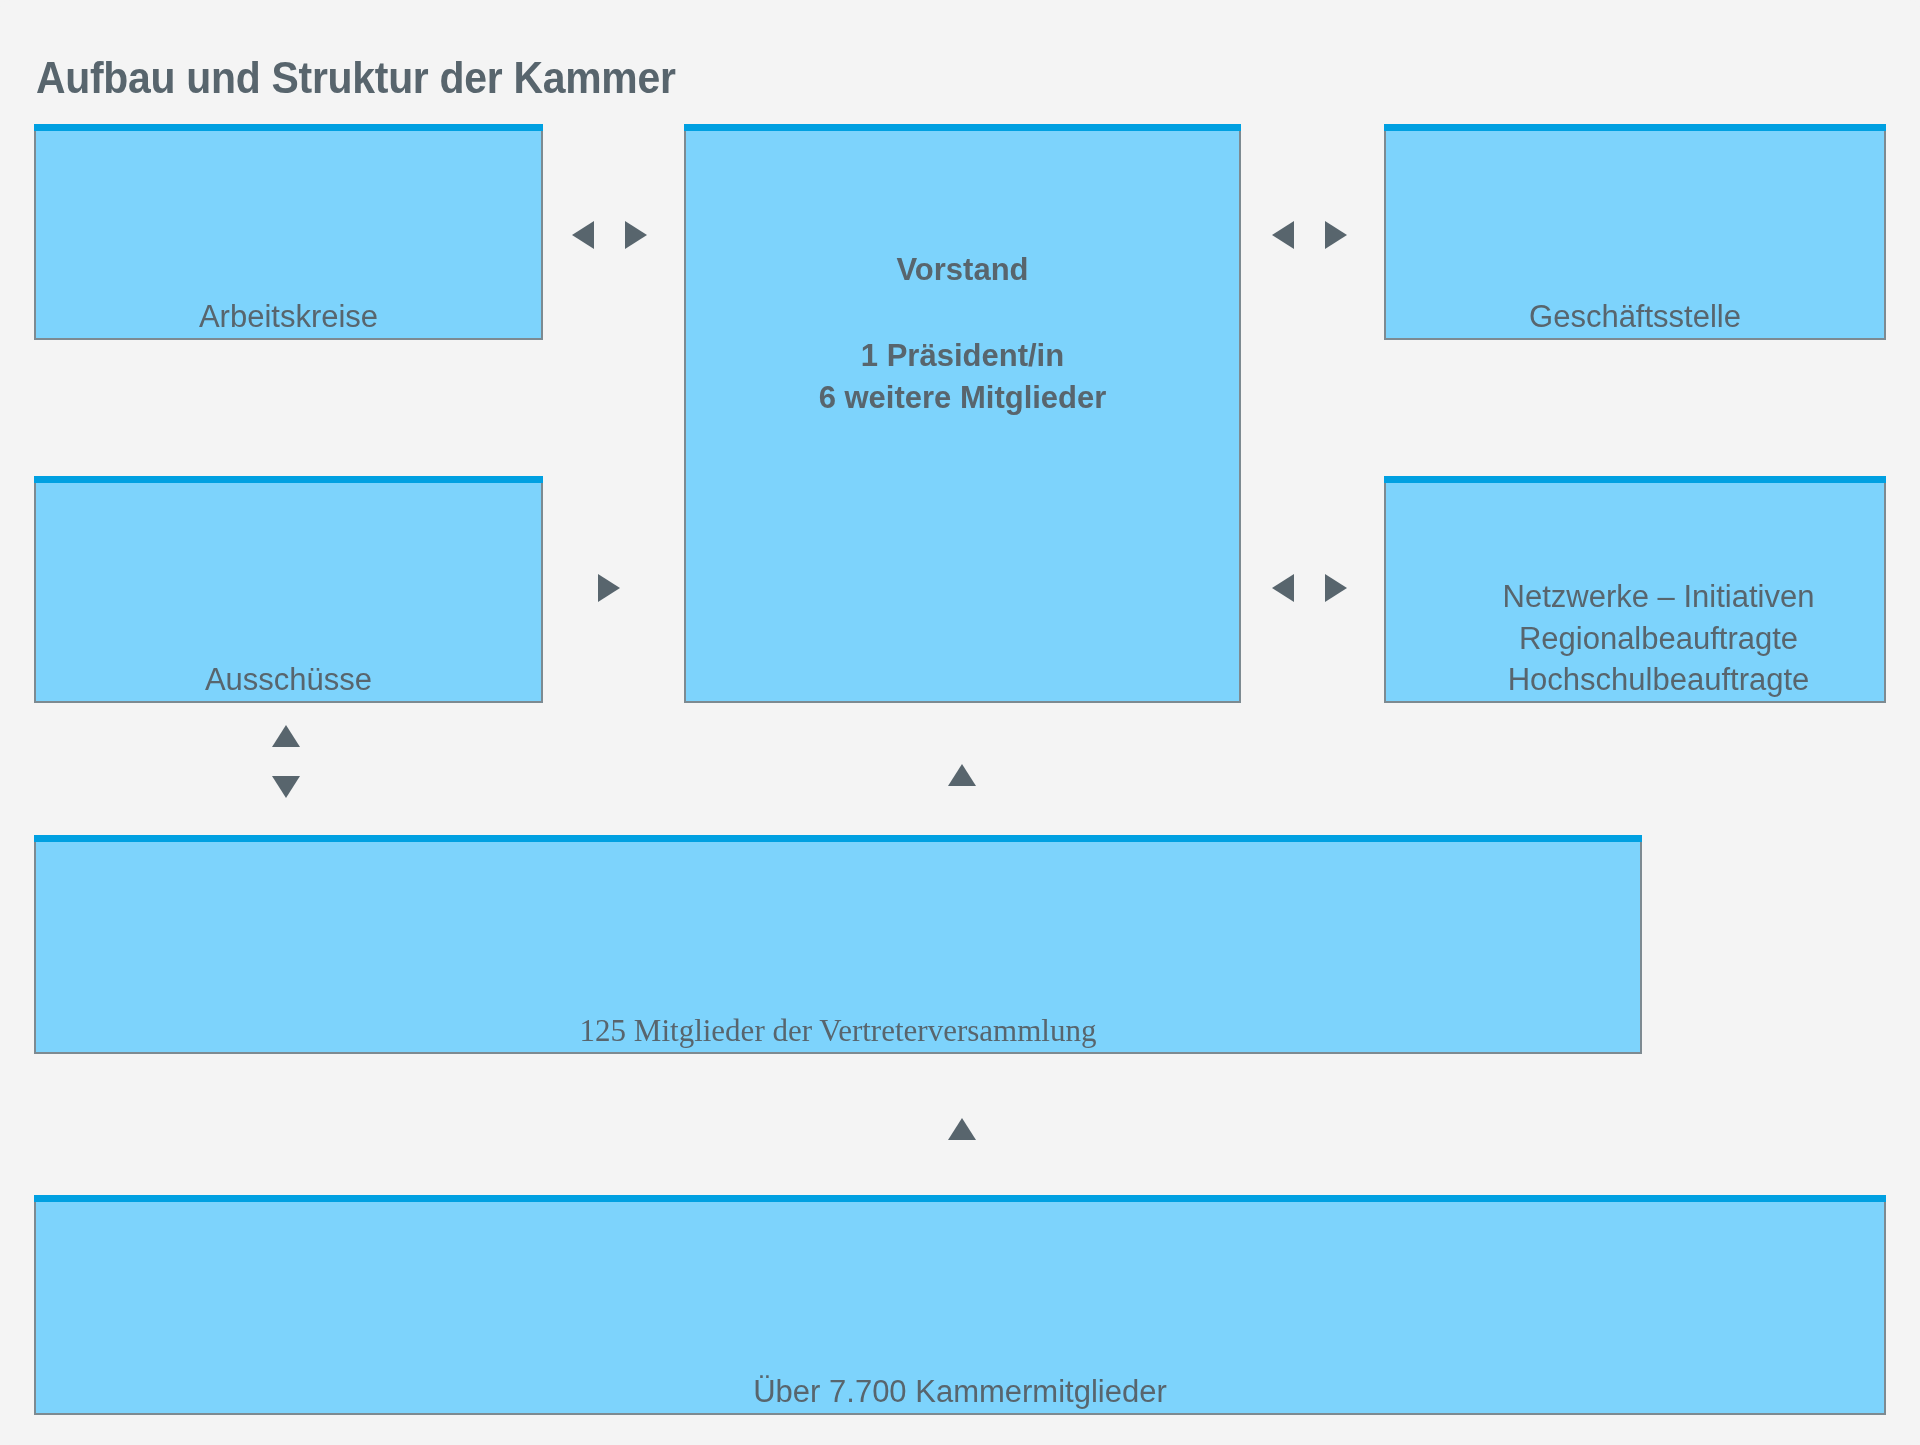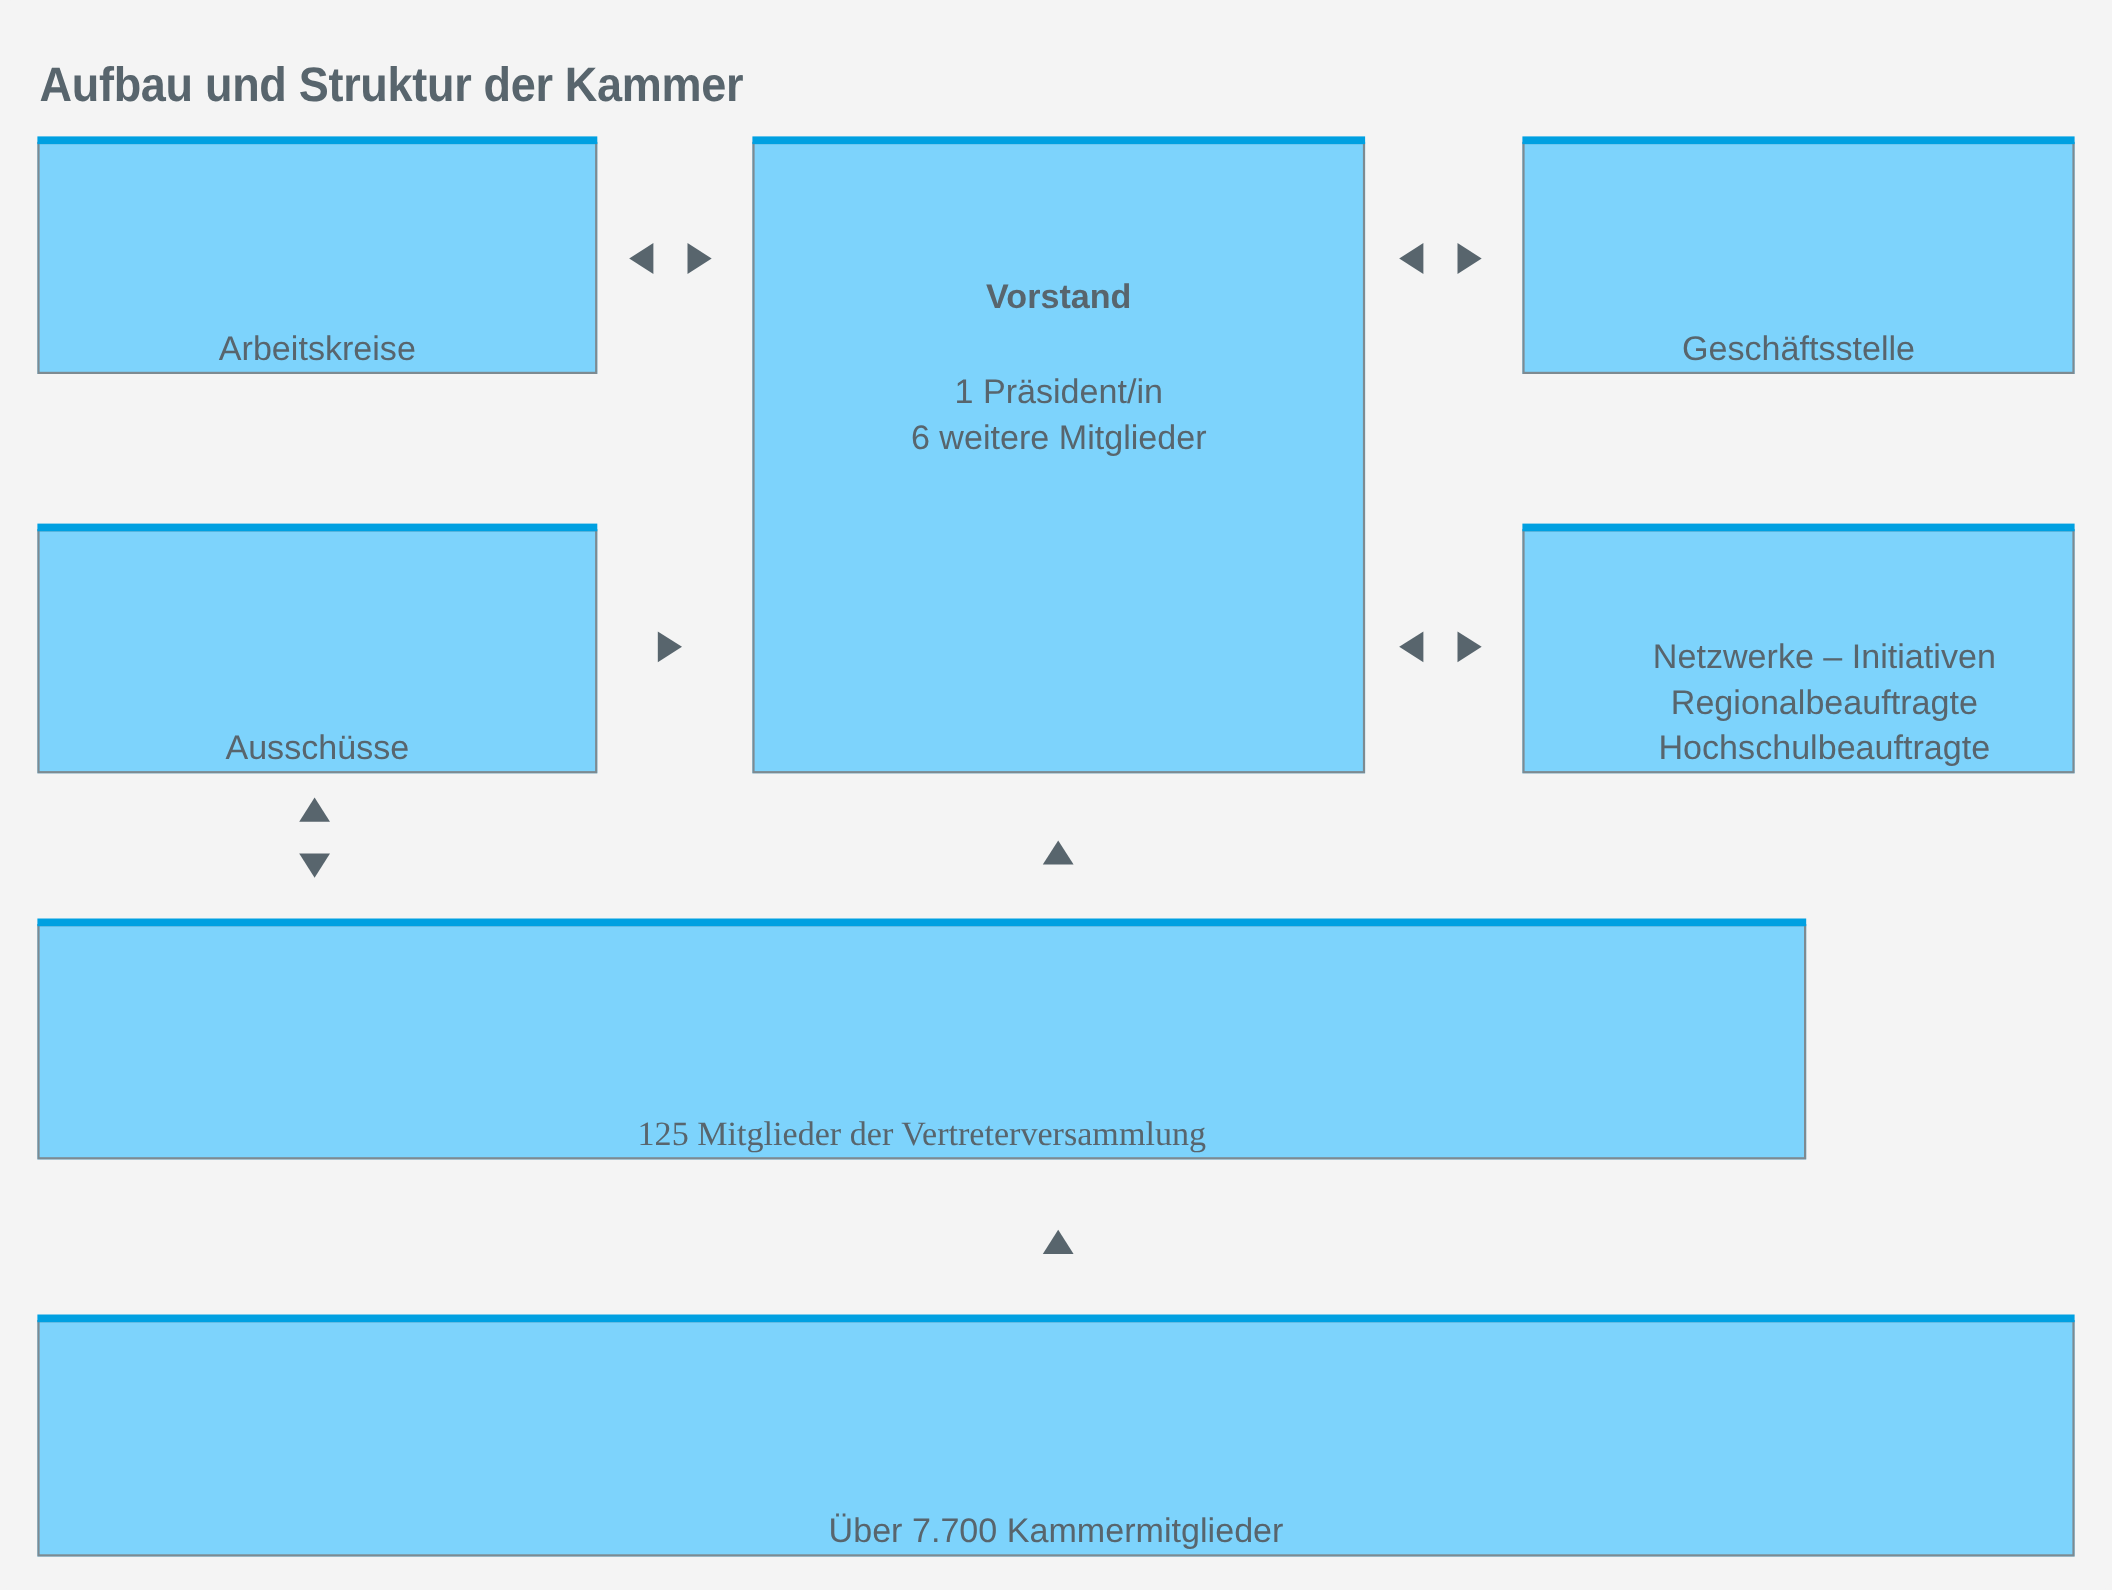--- a/index.html
+++ b/index.html
@@ -103,20 +103,21 @@
     font-size: 31px;
     font-weight: bold;
     color: #58656d;
     margin-top: 121px;
   }
   .vorstand-lines {
     margin-top: 47px;
     font-size: 31px;
     line-height: 1.37;
     color: #58656d;
+    font-weight: bold;
   }
   .vorstand-lines div { white-space: nowrap; }
 
   
   .multiline { line-height: 1.34; }
   .multiline div { white-space: nowrap; }
 
   
   .arrow {
     position: absolute;

